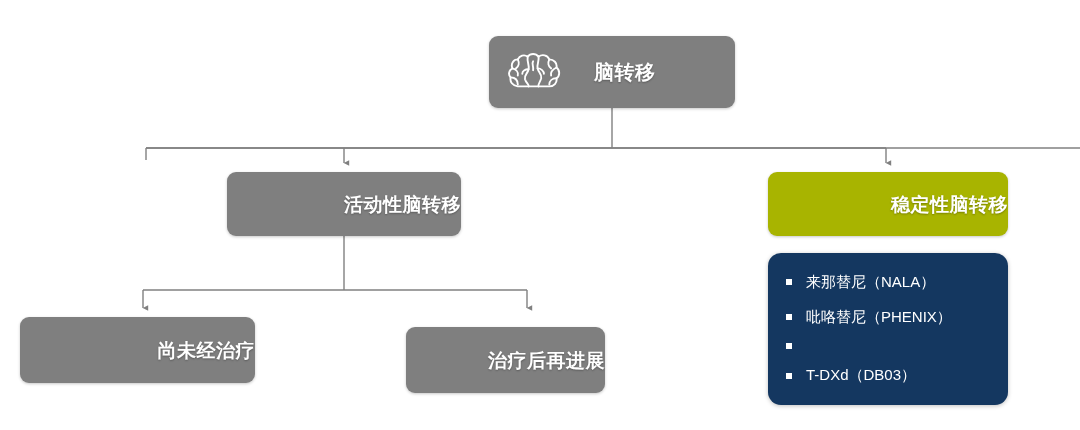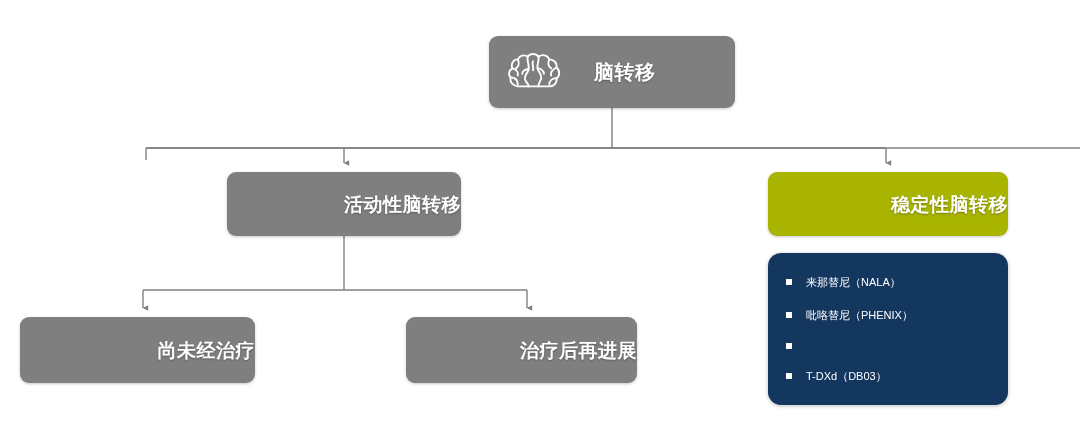--- a/index.html
+++ b/index.html
@@ -90,22 +90,22 @@
 
   
   #node-untreated {
     left: 20px;
     top: 317px;
     width: 235px;
     height: 66px;
   }
   #node-progressed {
     left: 406px;
-    top: 317px;
-    width: 231px;
+    top: 327px;
+    width: 199px;
     height: 66px;
   }
 
   
   #drug-list-box {
     position: absolute;
     left: 768px;
     top: 253px;
     width: 240px;
     height: 152px;
@@ -117,21 +117,21 @@
     display: flex;
     flex-direction: column;
     justify-content: space-around;
     z-index: 2;
   }
   .drug-item {
     display: flex;
     align-items: center;
     gap: 14px;
     color: #ffffff;
-    font-size: 11px;
+    font-size: 15px;
     line-height: 1.1;
     white-space: nowrap;
   }
   .drug-bullet {
     width: 6px;
     height: 6px;
     background: #ffffff;
     flex: 0 0 auto;
     display: block;
   }

